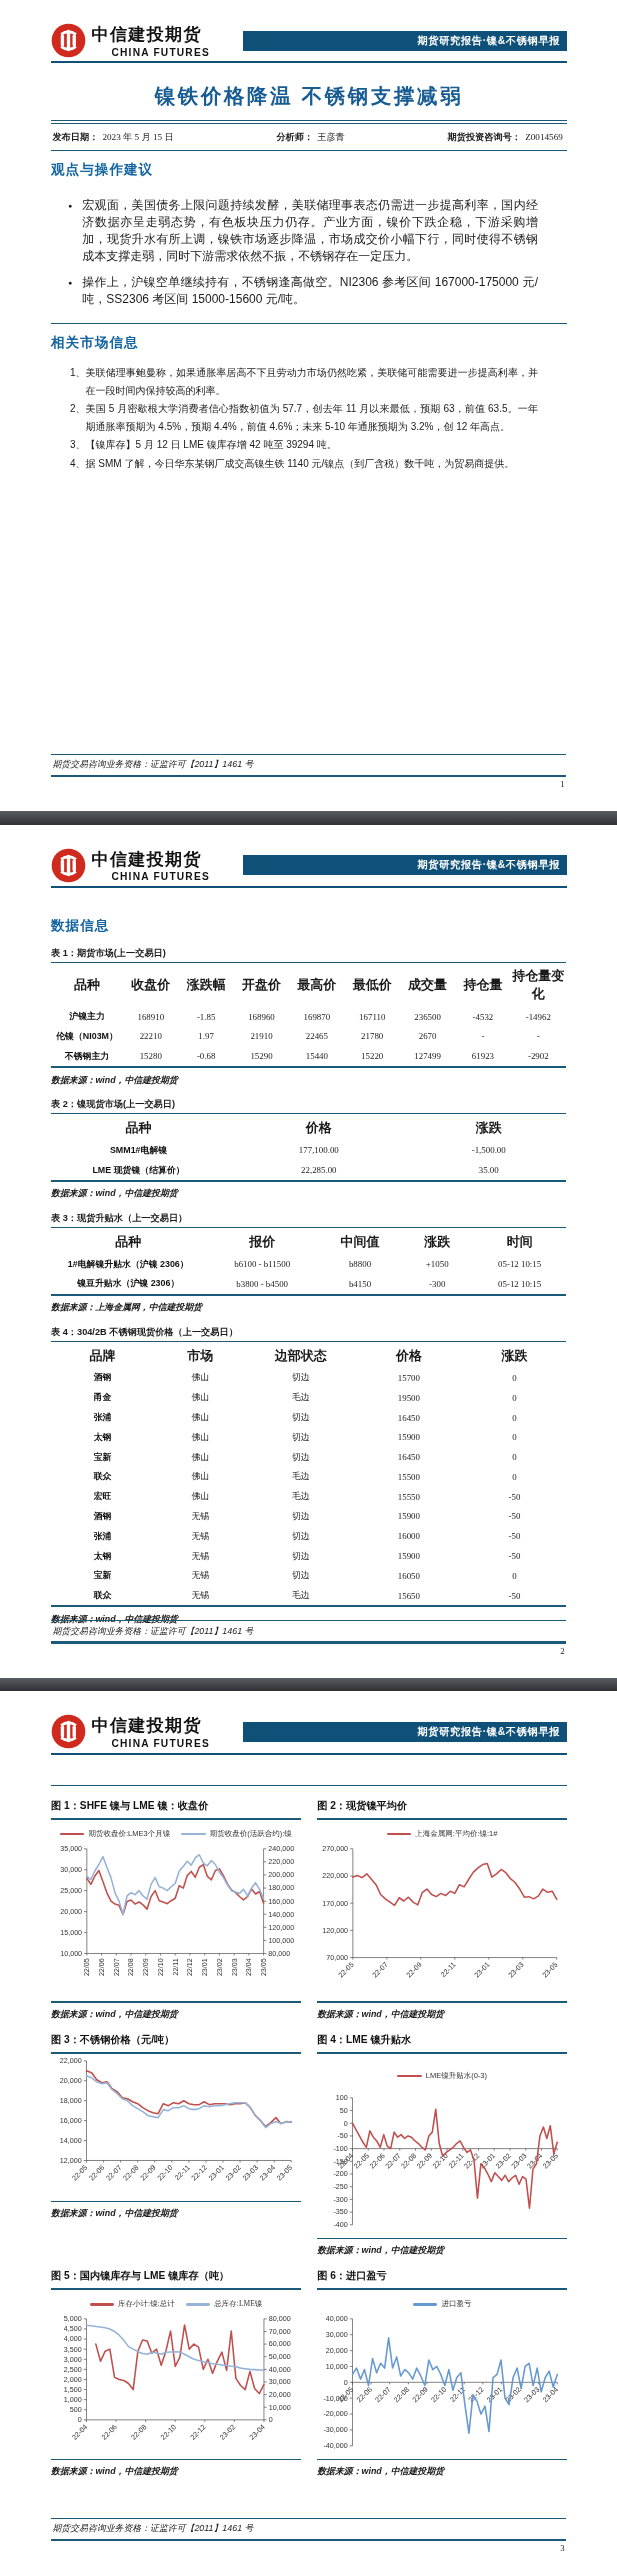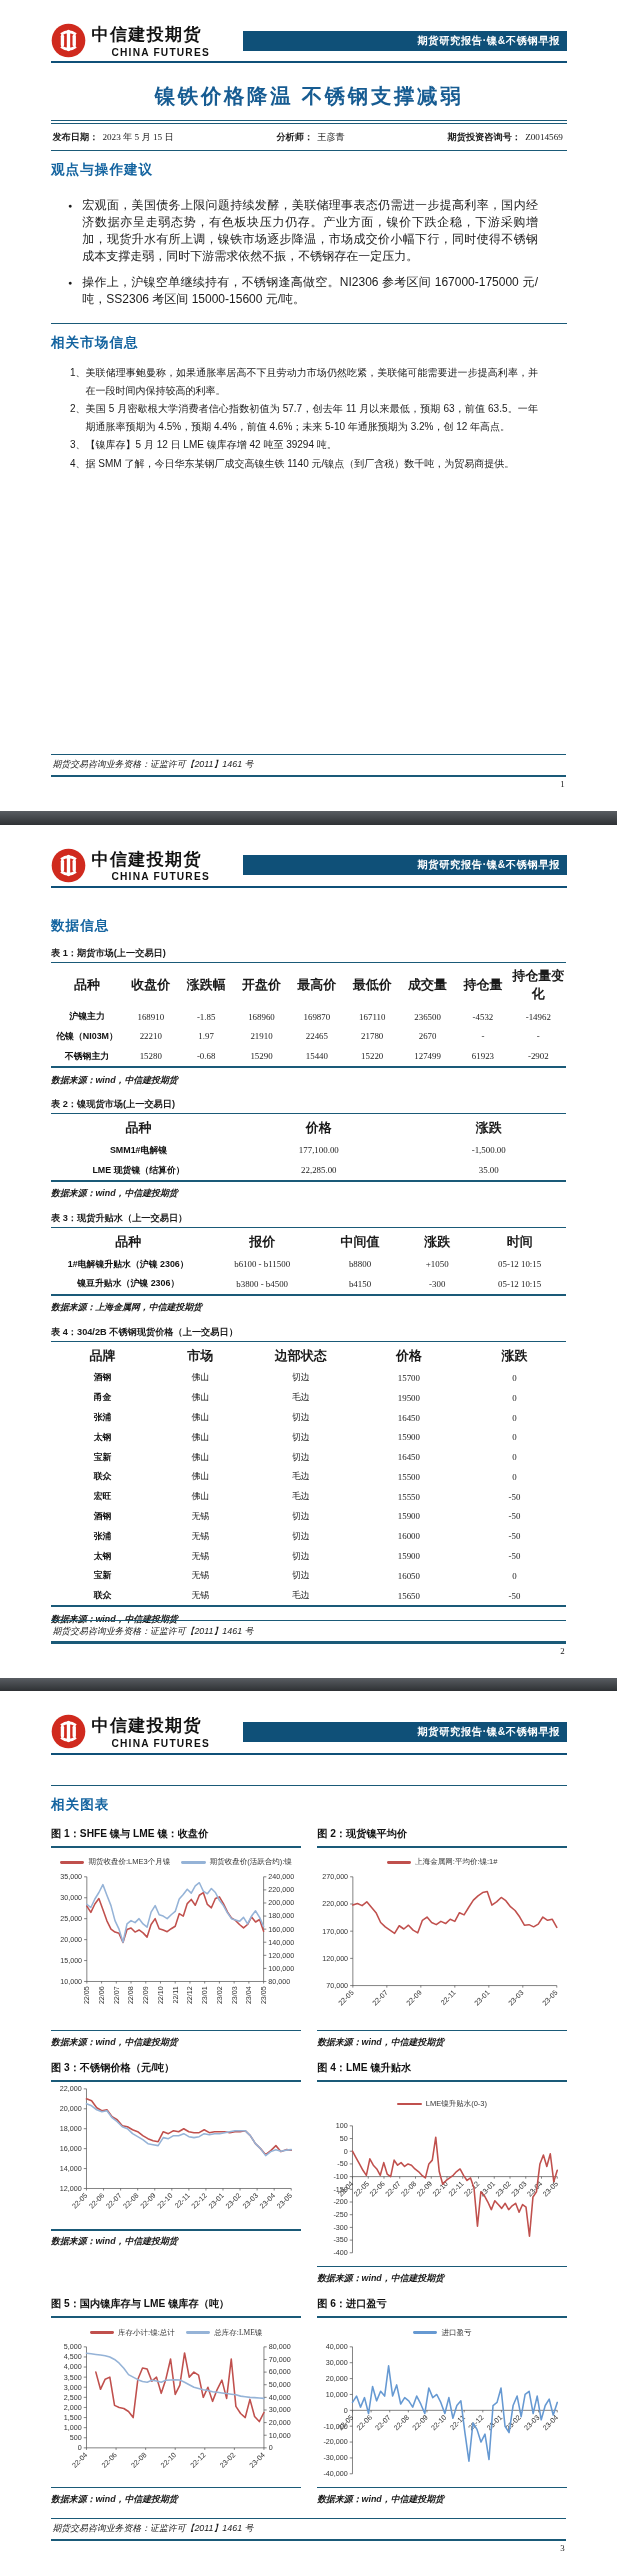--- a/index.html
+++ b/index.html
@@ -431,21 +431,20 @@
           <div class="en">CHINA FUTURES</div>
         </div>
       </div>
       <div class="banner">
         <span>期货研究报告·镍&amp;不锈钢早报</span>
       </div>
     </header>
     <div class="header-rule"></div>
 
     <div class="pre-sec-rule"></div>
-    <h2 class="sec">相关图表</h2>
     <div class="figs">
         <div class="fig">
           <div class="fig-caption">图 1：SHFE 镍与 LME 镍：收盘价</div>
           <div class="fig-capline"></div>
           <div class="fig-legend" style="min-height: 15px;">
             <span class="li">
               <span class="sw" style="background: rgb(192, 80, 77);"></span>
               <span>期货收盘价:LME3个月镍</span>
             </span>
             <span class="li">

